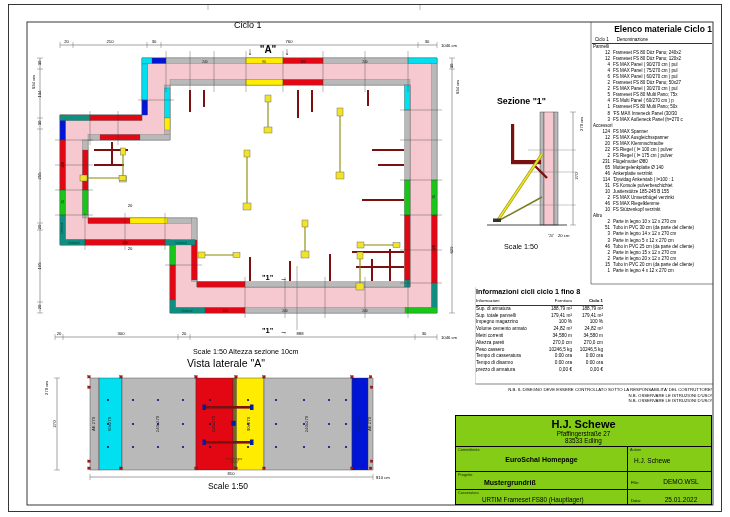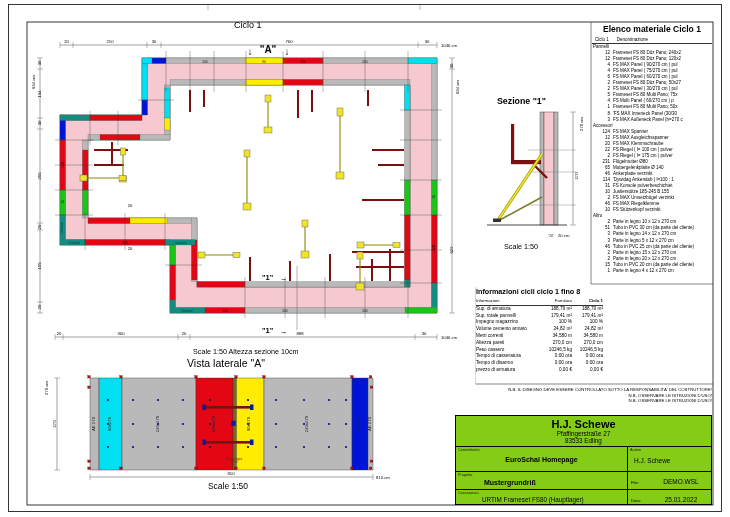--- a/index.html
+++ b/index.html
@@ -22,21 +22,21 @@
   .dr{stroke:var(--c-darkred);stroke-width:2;}
   .thin{stroke:#777;stroke-width:0.4;}
   .frame{fill:none;stroke:#222;stroke-width:0.9;}
   .strip{stroke:#555;stroke-width:0.25;}
   .brl{stroke:#8a8a00;stroke-width:1.1;}
   .brp{fill:var(--c-brace);stroke:#555;stroke-width:0.4;}
 
   .ov{position:absolute;}
   
   .material{left:592px;top:23px;width:120px;height:261px;overflow:hidden;}
-  .m-title{font-size:8.5px;font-weight:bold;text-align:center;margin:1px 0 3px 0;}
+  .m-title{font-size:8.5px;font-weight:bold;text-align:right;margin:1px 0 3px 0;}
   .m-head{display:flex;gap:8px;font-size:4.5px;border-bottom:1px solid #333;padding:0 0 1px 3px;}
   .m-gname{font-size:4.5px;line-height:6.05px;padding-left:1px;}
   .mrow{display:flex;line-height:6.05px;font-size:4.5px;white-space:nowrap;}
   .mrow .q{width:18px;flex:none;text-align:right;padding-right:3px;}
   .mrow .t{overflow:hidden;}
   
   .info{left:476px;top:287px;width:127px;}
   .i-title{font-size:7.2px;font-weight:bold;margin-bottom:2px;white-space:nowrap;}
   .i-head,.irow{display:flex;font-size:4.7px;line-height:6.8px;}
   .i-head{font-size:4.3px;border-bottom:1px solid #333;}

